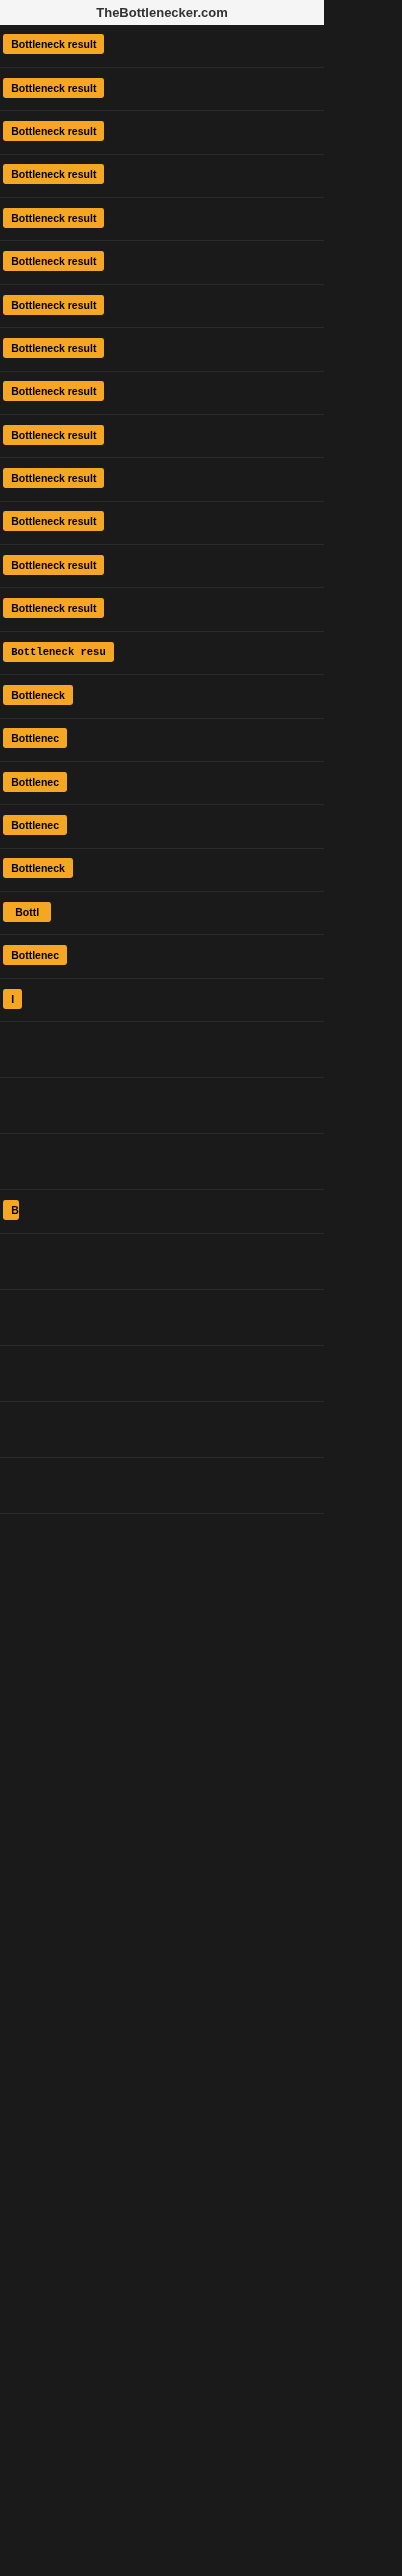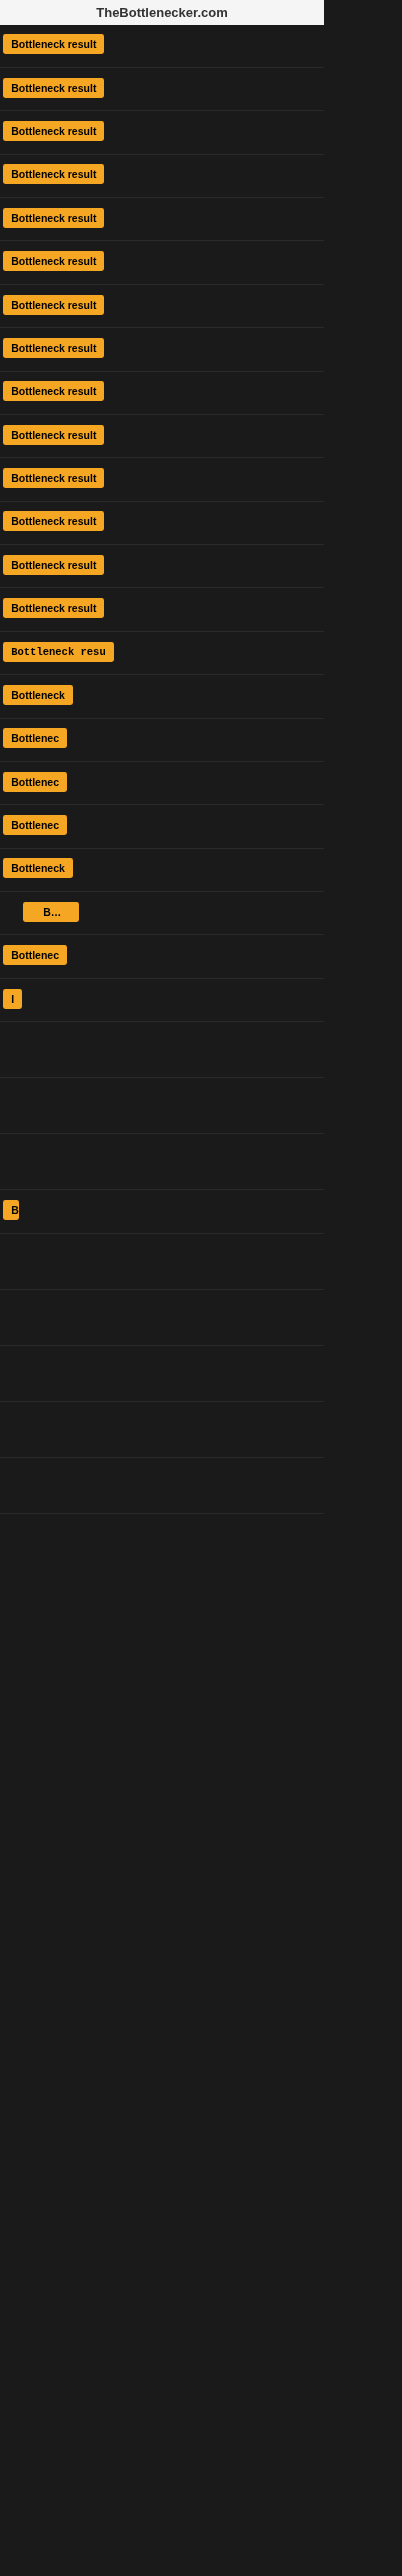--- a/index.html
+++ b/index.html
@@ -58,21 +58,21 @@
       <div style="padding: 9.7px 3.2px; border-bottom: 0.8px solid rgb(42, 42, 42);"><div style="display: inline-block; background-color: rgb(245, 166, 35); color: rgb(0, 0, 0); font-size: 10.5px; font-weight: 600; padding: 4px 8px; border-radius: 2.4px; max-width: 153px; overflow: hidden; white-space: nowrap; text-overflow: ellipsis; cursor: pointer;">Bottleneck result</div></div>
       <div style="padding: 9.7px 3.2px; border-bottom: 0.8px solid rgb(42, 42, 42);"><div style="display: inline-block; background-color: rgb(245, 166, 35); color: rgb(0, 0, 0); font-size: 10.5px; font-weight: 600; padding: 4px 8px; border-radius: 2.4px; max-width: 153px; overflow: hidden; white-space: nowrap; text-overflow: ellipsis; cursor: pointer;">Bottleneck result</div></div>
       <div style="padding: 9.7px 3.2px; border-bottom: 0.8px solid rgb(42, 42, 42);"><div style="display: inline-block; background-color: rgb(245, 166, 35); color: rgb(0, 0, 0); font-size: 10.5px; font-weight: 600; padding: 4px 8px; border-radius: 2.4px; max-width: 153px; overflow: hidden; white-space: nowrap; text-overflow: ellipsis; cursor: pointer;">Bottleneck result</div></div>
       <div style="padding: 9.7px 3.2px; border-bottom: 0.8px solid rgb(42, 42, 42);"><div style="display: inline-block; background-color: rgb(245, 166, 35); color: rgb(0, 0, 0); font-size: 10.5px; font-weight: 600; padding: 4px 8px; border-radius: 2.4px; max-width: 153px; overflow: hidden; white-space: nowrap; text-overflow: ellipsis; cursor: pointer;">Bottleneck result</div></div>
       <div style="padding: 9.7px 3.2px; border-bottom: 0.8px solid rgb(42, 42, 42);"><div style="display: inline-block; background-color: rgb(245, 166, 35); color: rgb(0, 0, 0); font-size: 10.5px; font-weight: 600; padding: 4px 8px; border-radius: 2.4px; max-width: 137px; overflow: hidden; white-space: nowrap; text-overflow: ellipsis; cursor: pointer; font-family: Liberation Mono, monospace;">Bottleneck resu</div></div>
       <div style="padding: 9.7px 3.2px; border-bottom: 0.8px solid rgb(42, 42, 42);"><div style="display: inline-block; background-color: rgb(245, 166, 35); color: rgb(0, 0, 0); font-size: 10.5px; font-weight: 600; padding: 4px 8px; border-radius: 2.4px; max-width: 97px; overflow: hidden; white-space: nowrap; text-overflow: ellipsis; cursor: pointer;">Bottleneck</div></div>
       <div style="padding: 9.7px 3.2px; border-bottom: 0.8px solid rgb(42, 42, 42);"><div style="display: inline-block; background-color: rgb(245, 166, 35); color: rgb(0, 0, 0); font-size: 10.5px; font-weight: 600; padding: 4px 8px; border-radius: 2.4px; max-width: 97px; overflow: hidden; white-space: nowrap; text-overflow: ellipsis; cursor: pointer;">Bottlenec</div></div>
       <div style="padding: 9.7px 3.2px; border-bottom: 0.8px solid rgb(42, 42, 42);"><div style="display: inline-block; background-color: rgb(245, 166, 35); color: rgb(0, 0, 0); font-size: 10.5px; font-weight: 600; padding: 4px 8px; border-radius: 2.4px; max-width: 97px; overflow: hidden; white-space: nowrap; text-overflow: ellipsis; cursor: pointer;">Bottlenec</div></div>
       <div style="padding: 9.7px 3.2px; border-bottom: 0.8px solid rgb(42, 42, 42);"><div style="display: inline-block; background-color: rgb(245, 166, 35); color: rgb(0, 0, 0); font-size: 10.5px; font-weight: 600; padding: 4px 8px; border-radius: 2.4px; max-width: 72px; overflow: hidden; white-space: nowrap; text-overflow: ellipsis; cursor: pointer;">Bottlenec</div></div>
       <div style="padding: 9.7px 3.2px; border-bottom: 0.8px solid rgb(42, 42, 42);"><div style="display: inline-block; background-color: rgb(245, 166, 35); color: rgb(0, 0, 0); font-size: 10.5px; font-weight: 600; padding: 4px 8px; border-radius: 2.4px; max-width: 97px; overflow: hidden; white-space: nowrap; text-overflow: ellipsis; cursor: pointer;">Bottleneck</div></div>
-      <div style="padding: 9.7px 3.2px; border-bottom: 0.8px solid rgb(42, 42, 42);"><div style="display: inline-block; background-color: rgb(245, 166, 35); color: rgb(0, 0, 0); font-size: 10.5px; font-weight: 600; padding: 4px 20px; border-radius: 2.4px; max-width: 56px; overflow: hidden; white-space: nowrap; text-overflow: ellipsis; cursor: pointer; margin-left: 20px;">Bottl</div></div>
+      <div style="padding: 9.7px 3.2px; border-bottom: 0.8px solid rgb(42, 42, 42);"><div style="display: inline-block; background-color: rgb(245, 166, 35); color: rgb(0, 0, 0); font-size: 10.5px; font-weight: 600; padding: 4px 12px; border-radius: 2.4px; max-width: 56px; overflow: hidden; white-space: nowrap; text-overflow: ellipsis; cursor: pointer;">Bottl</div></div>
       <div style="padding: 9.7px 3.2px; border-bottom: 0.8px solid rgb(42, 42, 42);"><div style="display: inline-block; background-color: rgb(245, 166, 35); color: rgb(0, 0, 0); font-size: 10.5px; font-weight: 600; padding: 4px 8px; border-radius: 2.4px; max-width: 97px; overflow: hidden; white-space: nowrap; text-overflow: ellipsis; cursor: pointer;">Bottlenec</div></div>
       <div style="padding: 9.7px 3.2px; border-bottom: 0.8px solid rgb(42, 42, 42);"><div style="display: inline-block; background-color: rgb(245, 166, 35); color: rgb(0, 0, 0); font-size: 10.5px; font-weight: 600; padding: 4px 8px; border-radius: 2.4px; max-width: 32px; overflow: hidden; white-space: nowrap; text-overflow: ellipsis; cursor: pointer;">I</div></div>
       <div style="padding: 9.7px 3.2px; border-bottom: 0.8px solid rgb(42, 42, 42); height: 56px;"></div>
       <div style="padding: 9.7px 3.2px; border-bottom: 0.8px solid rgb(42, 42, 42); height: 56px;"></div>
       <div style="padding: 9.7px 3.2px; border-bottom: 0.8px solid rgb(42, 42, 42); height: 56px;"></div>
       <div style="padding: 9.7px 3.2px; border-bottom: 0.8px solid rgb(42, 42, 42);"><div style="display: inline-block; background-color: rgb(245, 166, 35); color: rgb(0, 0, 0); font-size: 10.5px; font-weight: 600; padding: 4px 8px; border-radius: 2.4px; max-width: 11.3px; overflow: hidden; white-space: nowrap; text-overflow: ellipsis; cursor: pointer;">B</div></div>
       <div style="padding: 9.7px 3.2px; border-bottom: 0.8px solid rgb(42, 42, 42); height: 56px;"></div>
       <div style="padding: 9.7px 3.2px; border-bottom: 0.8px solid rgb(42, 42, 42); height: 56px;"></div>
       <div style="padding: 9.7px 3.2px; border-bottom: 0.8px solid rgb(42, 42, 42); height: 56px;"></div>
       <div style="padding: 9.7px 3.2px; border-bottom: 0.8px solid rgb(42, 42, 42); height: 56px;"></div>

